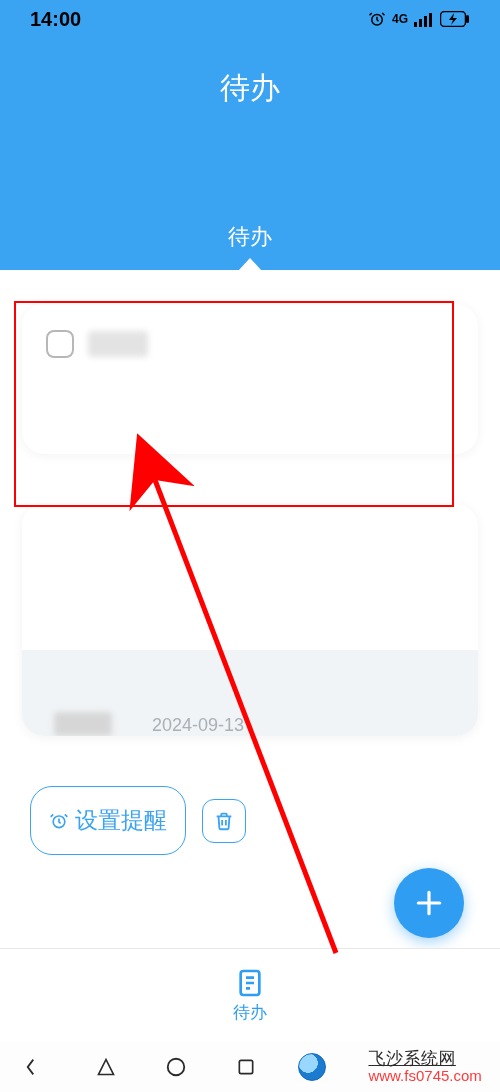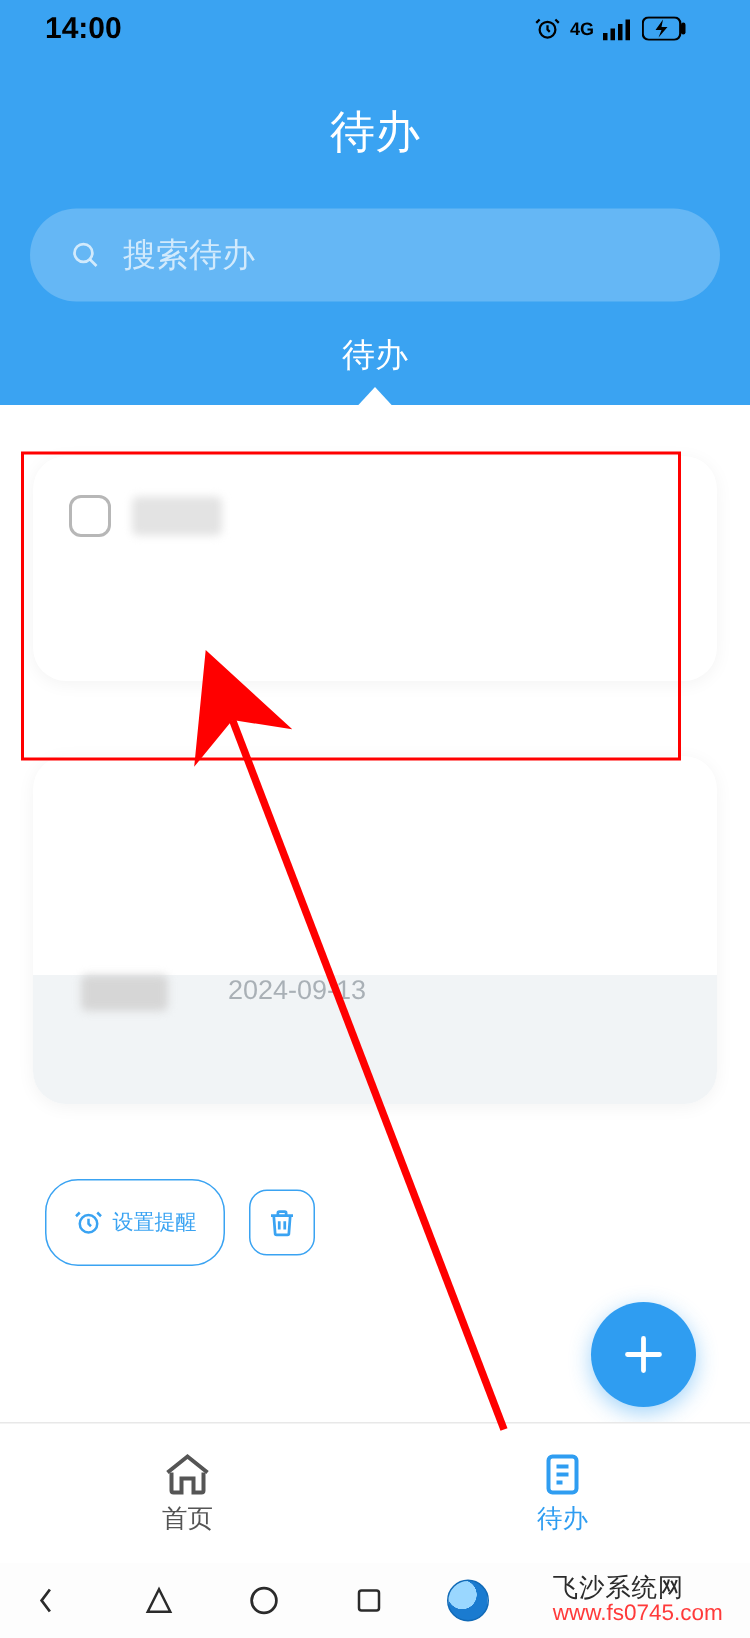--- a/index.html
+++ b/index.html
@@ -1,20 +1,20 @@
 <!DOCTYPE html>
 <html><head>
 <meta charset="utf-8">
 <style>
   * { margin: 0; padding: 0; box-sizing: border-box; font-family: -apple-system, "Helvetica Neue", Arial, sans-serif; }
   body { width: 500px; height: 1092px; background: #fff; position: relative; overflow: hidden; }
 
   
   .header { background: #3aa3f2; height: 270px; position: relative; }
-  .status-bar { display: flex; justify-content: space-between; align-items: center; padding: 2px 42px 0 30px; height: 36px; color: #000; font-size: 20px; font-weight: 600; }
+  .status-bar { display: flex; justify-content: space-between; align-items: center; padding: 2px 30px 0 30px; height: 36px; color: #000; font-size: 20px; font-weight: 600; }
   .status-right { display: flex; align-items: center; gap: 6px; }
   .status-right svg { display: block; }
 
   .page-title { text-align: center; color: #fff; font-size: 30px; font-weight: 500; margin-top: 32px; }
 
   .search-wrap { margin: 30px 20px 0 20px; }
   .search-box { background: rgba(255,255,255,0.22); border-radius: 34px; height: 62px; display: flex; align-items: center; padding: 0 26px; gap: 14px; }
   .search-box span.ph { color: rgba(255,255,255,0.7); font-size: 22px; }
   .search-icon { width: 22px; height: 22px; }
 
@@ -26,47 +26,47 @@
   
   .content { position: relative; padding: 34px 22px 0 22px; height: calc(100% - 270px - 94px - 50px); }
   .annot-box { position: absolute; border: 2px solid #ff0000; left: 14px; top: 31px; width: 440px; height: 206px; pointer-events: none; z-index: 20; }
   .card1 { background: #fff; border-radius: 22px; height: 150px; padding: 26px 24px; box-shadow: 0 2px 12px rgba(0,0,0,0.05); margin-bottom: 50px; }
   .card1-row { display: flex; align-items: center; gap: 14px; }
   .chk { width: 28px; height: 28px; border: 2px solid #b7b7b7; border-radius: 8px; background: #fff; }
   .blur-txt { width: 60px; height: 26px; background: #e3e3e3; filter: blur(3px); border-radius: 4px; }
 
   .card2 { background: #fff; border-radius: 22px; height: 232px; box-shadow: 0 2px 12px rgba(0,0,0,0.05); overflow: hidden; display: flex; flex-direction: column; }
   .card2-top { flex: 1; }
-  .card2-bottom { background: #f1f4f6; height: 86px; display: flex; align-items: flex-start; padding: 0 26px; gap: 40px; margin-top: 11px; }
+  .card2-bottom { background: #f1f4f6; height: 86px; display: flex; align-items: flex-end; padding: 0 26px; gap: 40px; margin-top: 11px; }
   .blur-txt2 { width: 58px; height: 24px; background: #d6d6d6; filter: blur(3px); border-radius: 4px; margin-left: 6px; }
   .date-txt { color: #a9b0b6; font-size: 18px; }
 
   .action-row { display: flex; align-items: center; gap: 16px; margin: 50px 0 0 8px; }
-  .pill-btn { display: flex; align-items: center; gap: 6px; border: 1.5px solid #3aa3f2; color: #3aa3f2; border-radius: 22px; padding: 18px 18px; font-size: 14px; background: #fff; }
+  .pill-btn { display: flex; align-items: center; gap: 6px; border: 1.5px solid #3aa3f2; color: #3aa3f2; border-radius: 22px; padding: 18px 18px; font-size: 23px; background: #fff; }
   .square-btn { width: 44px; height: 44px; border: 1.5px solid #3aa3f2; border-radius: 12px; display: flex; align-items: center; justify-content: center; background: #fff; }
 
   .fab { position: absolute; right: 36px; bottom: 154px; width: 70px; height: 70px; background: #2f9df1; border-radius: 50%; display: flex; align-items: center; justify-content: center; color: #fff; box-shadow: 0 4px 14px rgba(47,157,241,0.45); }
 
   
   .arrow-svg { position: absolute; left: 0; top: 0; pointer-events: none; z-index: 30; }
 
   
   .app-nav { position: absolute; bottom: 50px; left: 0; right: 0; height: 94px; border-top: 1px solid #e8e8e8; display: flex; background: #fff; }
   .app-nav .navitem { flex: 1; display: flex; flex-direction: column; align-items: center; justify-content: center; gap: 2px; font-size: 17px; color: #555; }
   .app-nav .navitem.active { color: #2f9df1; }
 
   
   .sys-nav { position: absolute; bottom: 0; left: 0; right: 0; height: 50px; display: flex; align-items: center; justify-content: space-around; background: #fdfdfd; }
   .sys-nav .half { display: flex; align-items: center; justify-content: space-around; }
   .sys-nav .left { width: 56%; }
   .sys-nav .right { width: 44%; gap: 6px; }
 
   .watermark-logo { width: 28px; height: 28px; border-radius: 50%; background: radial-gradient(circle at 35% 35%, #9ad7ff 0 40%, #1a7bd0 41% 100%); border: 1px solid #116ab7; position: relative; flex-shrink: 0; }
   .watermark-text { display: flex; flex-direction: column; line-height: 1.05; }
-  .wm1 { font-size: 17px; color: #2b2b2b; font-weight: 500; letter-spacing: .5px;}
+  .wm1 { font-size: 17px; color: #2b2b2b; font-weight: 500; letter-spacing: .5px; text-decoration: underline;}
   .wm2 { font-size: 15px; color: #ff3a3a; }
 </style>
 </head>
 <body>
 
 <div class="header">
   <div class="status-bar">
     <span>14:00</span>
     <div class="status-right">
       <svg width="18" height="18" viewBox="0 0 24 24" fill="none" stroke="#000" stroke-width="2">
@@ -83,29 +83,20 @@
       <svg width="30" height="16" viewBox="0 0 30 16">
           <rect x="0.5" y="0.5" width="25" height="15" rx="4" fill="none" stroke="#000" stroke-width="1.5"></rect>
           <rect x="26" y="4" width="3" height="8" rx="1.5" fill="#000"></rect>
           <path d="M14 2l-5 7h4l-2 5 6-7h-4z" fill="#000"></path>
         </svg>
     </div>
   </div>
 
   <div class="page-title">待办</div>
 
-  <div class="search-wrap">
-    <div class="search-box">
-      <svg class="search-icon" viewBox="0 0 24 24" fill="none" stroke="rgba(255,255,255,0.7)" stroke-width="2">
-          <circle cx="10.5" cy="10.5" r="6.5"></circle>
-          <path d="M20 20l-4.5-4.5"></path>
-        </svg>
-      <span class="ph">搜索待办</span>
-    </div>
-  </div>
 
   <div class="tabs">
     <div class="tab active">
       <span>待办</span>
       <span class="triangle"></span>
     </div>
   </div>
 </div>
 
 <div class="content">
@@ -151,27 +142,20 @@
   </svg>
 </div>
 
 <div class="fab">
   <svg width="32" height="32" viewBox="0 0 24 24" stroke="#fff" stroke-width="2.4" stroke-linecap="round">
       <path d="M12 4v16M4 12h16"></path>
     </svg>
 </div>
 
 <div class="app-nav">
-  <div class="navitem">
-    <svg width="32" height="32" viewBox="0 0 24 24" fill="none" stroke="#555" stroke-width="2">
-        <path d="M4 11v9a1 1 0 001 1h4v-7h6v7h4a1 1 0 001-1v-9"></path>
-        <path d="M2 11l10-8 10 8"></path>
-      </svg>
-    <span>首页</span>
-  </div>
   <div class="navitem active">
     <svg width="32" height="32" viewBox="0 0 24 24" fill="none" stroke="#2f9df1" stroke-width="2">
         <rect x="5" y="3" width="14" height="18" rx="2"></rect>
         <path d="M9 8h6M9 12h6M9 16h3"></path>
       </svg>
     <span>待办</span>
   </div>
 </div>
 
 <div class="sys-nav">

